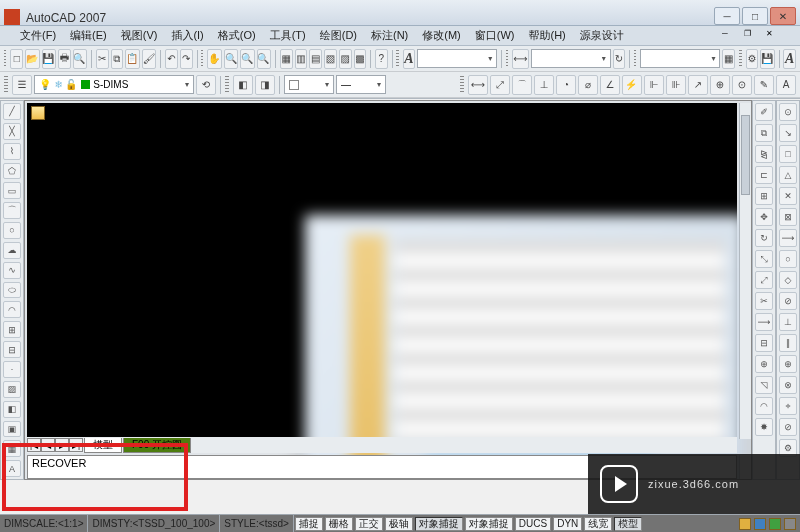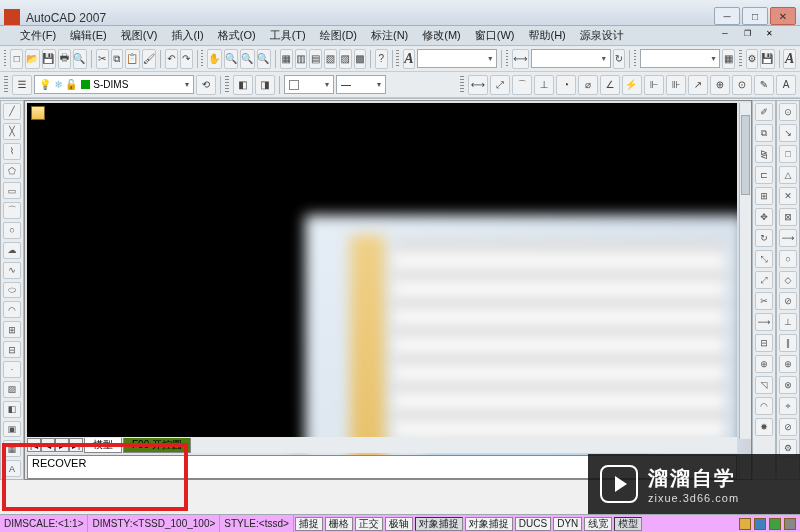--- a/index.html
+++ b/index.html
@@ -49,21 +49,21 @@
 
 .tabs-row { position: absolute; left: 2px; right: 14px; bottom: 26px; height: 16px; background: #e8ecef; display: flex; align-items: center; }
 .tab-nav { width: 14px; height: 14px; border: 1px solid #888; background: #f0f2f4; display: flex; align-items: center; justify-content: center; font-size: 8px; }
 .tab { height: 15px; padding: 0 8px; background: #fff; border: 1px solid #888; border-top: none; font-size: 10px; display: flex; align-items: center; margin-left: 1px; }
 .tab.inactive { background: #4d7c0f; }
 
 .cmd-area { position: absolute; left: 2px; right: 14px; bottom: 0; height: 24px; background: #fff; border: 1px solid #888; padding: 1px 4px; font-family: "Consolas","Courier New",monospace; font-size: 11px; display: flex; align-items: flex-start; }
 .cmd-scroll { position: absolute; right: 0; bottom: 0; width: 12px; height: 24px; background: #e8ecef; border-left: 1px solid #b0b8c0; }
 
 
-.statusbar { position: absolute; bottom: 0; left: 0; right: 0; height: 18px; background: #f0abfc; border-top: 1px solid #a0a8b0; display: flex; align-items: center; font-size: 10px; color: #222; }
+.statusbar { position: absolute; bottom: 0; left: 0; right: 0; height: 18px; background: #737373; border-top: 1px solid #a0a8b0; display: flex; align-items: center; font-size: 10px; color: #222; }
 .status-seg { padding: 0 4px; border-right: 1px solid #a0a8b0; height: 100%; display: flex; align-items: center; white-space: nowrap; }
 .status-toggle { padding: 0 3px; border: 1px solid #888; margin: 0 1px; height: 14px; display: flex; align-items: center; background: #f0f2f4; font-size: 10px; }
 .status-sunken { border-style: inset; background: #d8dce0; }
 .status-spacer { flex: 1; }
 .status-icons { display: flex; gap: 3px; padding: 0 4px; }
 .status-icon { width: 12px; height: 12px; background: #e0b040; border: 1px solid #806020; }
 
 
 .highlight { position: absolute; border: 4px solid #e02020; pointer-events: none; z-index: 100; }
 
@@ -327,16 +327,15 @@
     <span class="status-icon" style="background:#40a040"></span>
     <span class="status-icon" style="background:#888"></span>
   </div>
 </div>
 
 <div class="highlight" style="left:2px; top:443px; width:186px; height:68px;"></div>
 
 <div class="watermark">
   <div class="play"></div>
   <div class="wm-text">
-    <span class="wm-title">溜溜自学</span>
     <span class="wm-url">zixue.3d66.com</span>
   </div>
 </div>
 
 </body></html>

